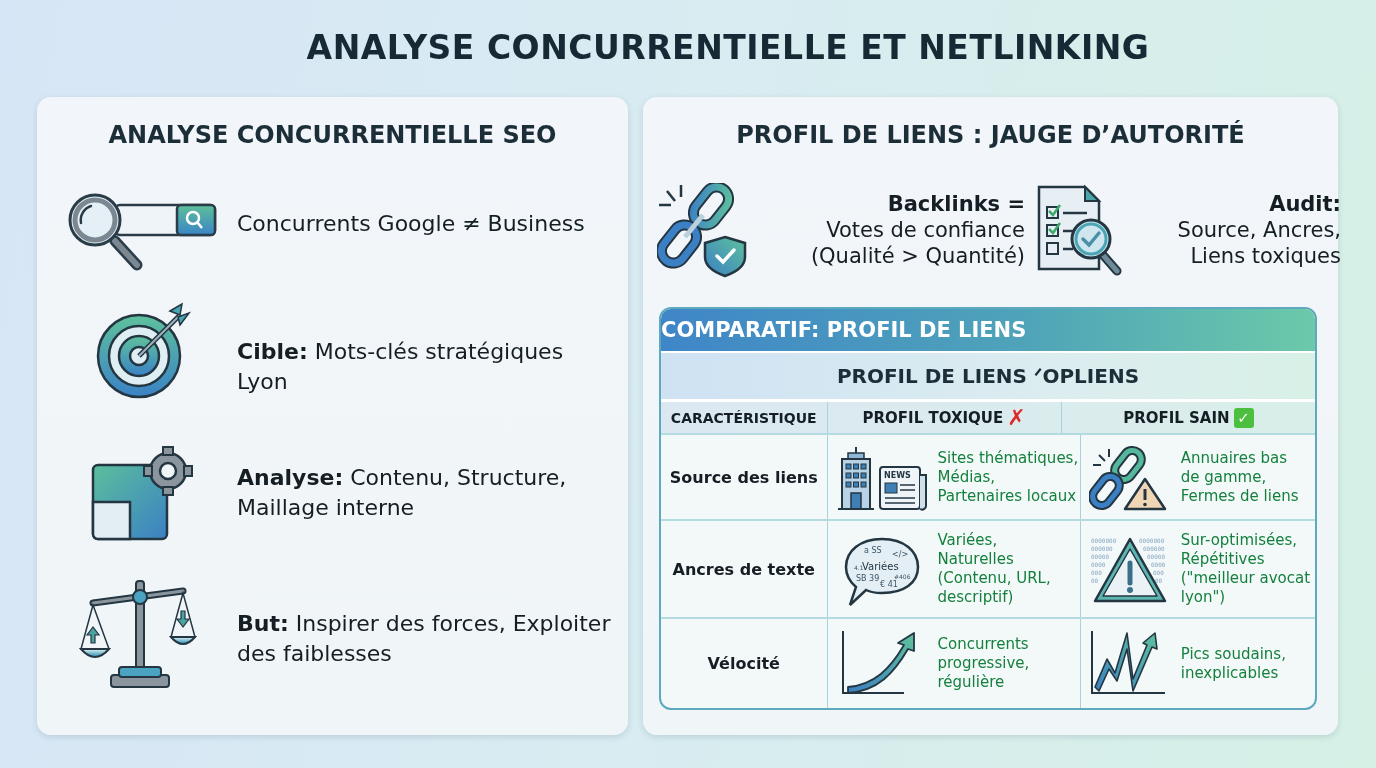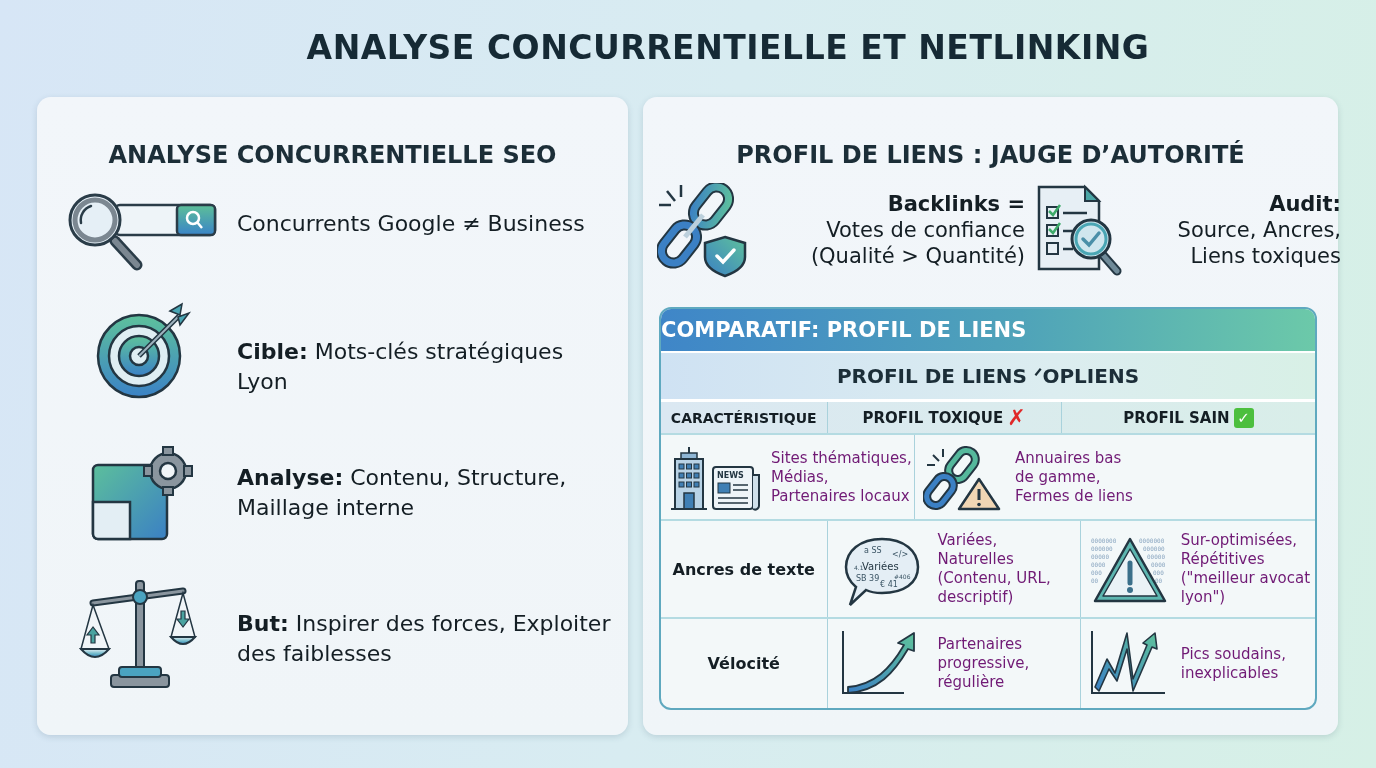--- a/index.html
+++ b/index.html
@@ -18,21 +18,21 @@
     .panel {
       position: absolute; top: 97px; height: 638px;
       background: linear-gradient(180deg, #f2f6fa 0%, #f0f5f8 100%);
       border-radius: 14px;
       box-shadow: 0 2px 6px rgba(60,90,110,0.18);
     }
     .panel.left { left: 37px; width: 591px; }
     .panel.right { left: 643px; width: 695px; }
     .panel-title {
       position: absolute; left: 0; width: 100%; top: 24px;
-      text-align: center; font-weight: bold; font-size: 24px; color: #1c2e38; margin-top: 20px;
+      text-align: center; font-weight: bold; font-size: 24px; color: #1c2e38;
     }
     .left-item { position: absolute; left: 0; width: 100%; display: flex; align-items: center; }
     .left-item .icon { position: absolute; }
     .left-item .txt { position: absolute; left: 200px; font-size: 22px; line-height: 30px; color: #141e24; }
     .left-item .txt b { font-weight: bold; }
 
     .feat { position: absolute; }
     .feat .ftxt { position: absolute; font-size: 21px; line-height: 26px; color: #141e24; text-align: right; }
     .feat .ftxt .bold { font-weight: bold; display: block; }
 
@@ -55,21 +55,21 @@
     .t-row.colhead { height: 34px; background: linear-gradient(90deg, #dbe8f2, #d9eee9); border-top: 3px solid #fff; }
     .cell { position: relative; border-right: 1px solid #a9d2dc; display: flex; align-items: center; }
     .cell:last-child { border-right: none; }
     .c1 { width: 167px; justify-content: center; font-size: 16px; font-weight: bold; color: #141e24; text-align: center; }
     .c2 { width: 254px; }
     .c3 { width: 235px; }
     .colhead .cell { justify-content: center; font-weight: bold; font-size: 15px; color: #141e24; }
     .colhead .c1 { font-size: 14px; }
     .check { display: inline-block; width: 20px; height: 20px; background: #4cbf3e; border-radius: 3px; color: #fff; text-align: center; line-height: 20px; font-size: 15px; margin-left: 4px; vertical-align: middle; }
     .cross { color: #e02828; font-size: 22px; margin-left: 4px; vertical-align: middle; font-weight: bold; }
-    .cell .ct { position: absolute; font-size: 15px; line-height: 19px; color: #701a75; }
+    .cell .ct { position: absolute; font-size: 15px; line-height: 19px; color: #15803d; }
     .cell svg { position: absolute; }
   </style>
 </head>
 <body>
 
 <div class="main-title">ANALYSE CONCURRENTIELLE ET NETLINKING</div>
 
 <div class="panel left">
   <div class="panel-title">ANALYSE CONCURRENTIELLE SEO</div>
 
@@ -235,20 +235,23 @@
           <span>PROFIL TOXIQUE</span>
           <span class="cross">✗</span>
         </div>
       <div class="cell c2">
           <span>PROFIL SAIN</span>
           <span class="check">✓</span>
         </div>
     </div>
 
     <div class="t-row" style="height:86px;">
+      <div class="cell c1">
+          <span>Source des liens</span>
+        </div>
       <div class="cell c2">
         <svg style="left:10px;top:10px;" width="92" height="66" viewBox="0 0 92 66">
           <line x1="18" y1="2" x2="18" y2="10" stroke="#233642" stroke-width="2"></line>
           <rect x="10" y="8" width="16" height="6" fill="#8fb6d4" stroke="#233642" stroke-width="1.5"></rect>
           <rect x="4" y="14" width="28" height="50" fill="#b8d3e6" stroke="#233642" stroke-width="2"></rect>
           <g fill="#3f7fb4" stroke="#233642" stroke-width="1">
             <rect x="8" y="19" width="5" height="5"></rect>
               <rect x="15.5" y="19" width="5" height="5"></rect>
               <rect x="23" y="19" width="5" height="5"></rect>
             <rect x="8" y="28" width="5" height="5"></rect>
@@ -363,21 +366,21 @@
           <defs>
               <linearGradient id="gg" x1="0" y1="1" x2="1" y2="0">
                 <stop offset="0" stop-color="#3b80c4"></stop>
                 <stop offset="1" stop-color="#5ec19c"></stop>
               </linearGradient>
             </defs>
           <polyline points="3,2 3,64 64,64" fill="none" stroke="#233642" stroke-width="2"></polyline>
           <path d="M8 58 C34 56 50 40 64 16 L58 14 L74 4 L74 22 L68 20 C54 44 38 62 8 64 Z" fill="url(#gg)" stroke="#233642" stroke-width="1.8" stroke-linejoin="round"></path>
         </svg>
         <div class="ct" style="left:110px;top:16px;">
-          <div>Partenaires</div>
+          <div>Concurrents</div>
           <div>progressive,</div>
           <div>régulière</div>
         </div>
       </div>
       <div class="cell c3">
         <svg style="left:8px;top:10px;" width="82" height="68" viewBox="0 0 82 68">
           <defs>
               <linearGradient id="gk" x1="0" y1="1" x2="1" y2="0">
                 <stop offset="0" stop-color="#3b80c4"></stop>
                 <stop offset="1" stop-color="#5ec19c"></stop>

